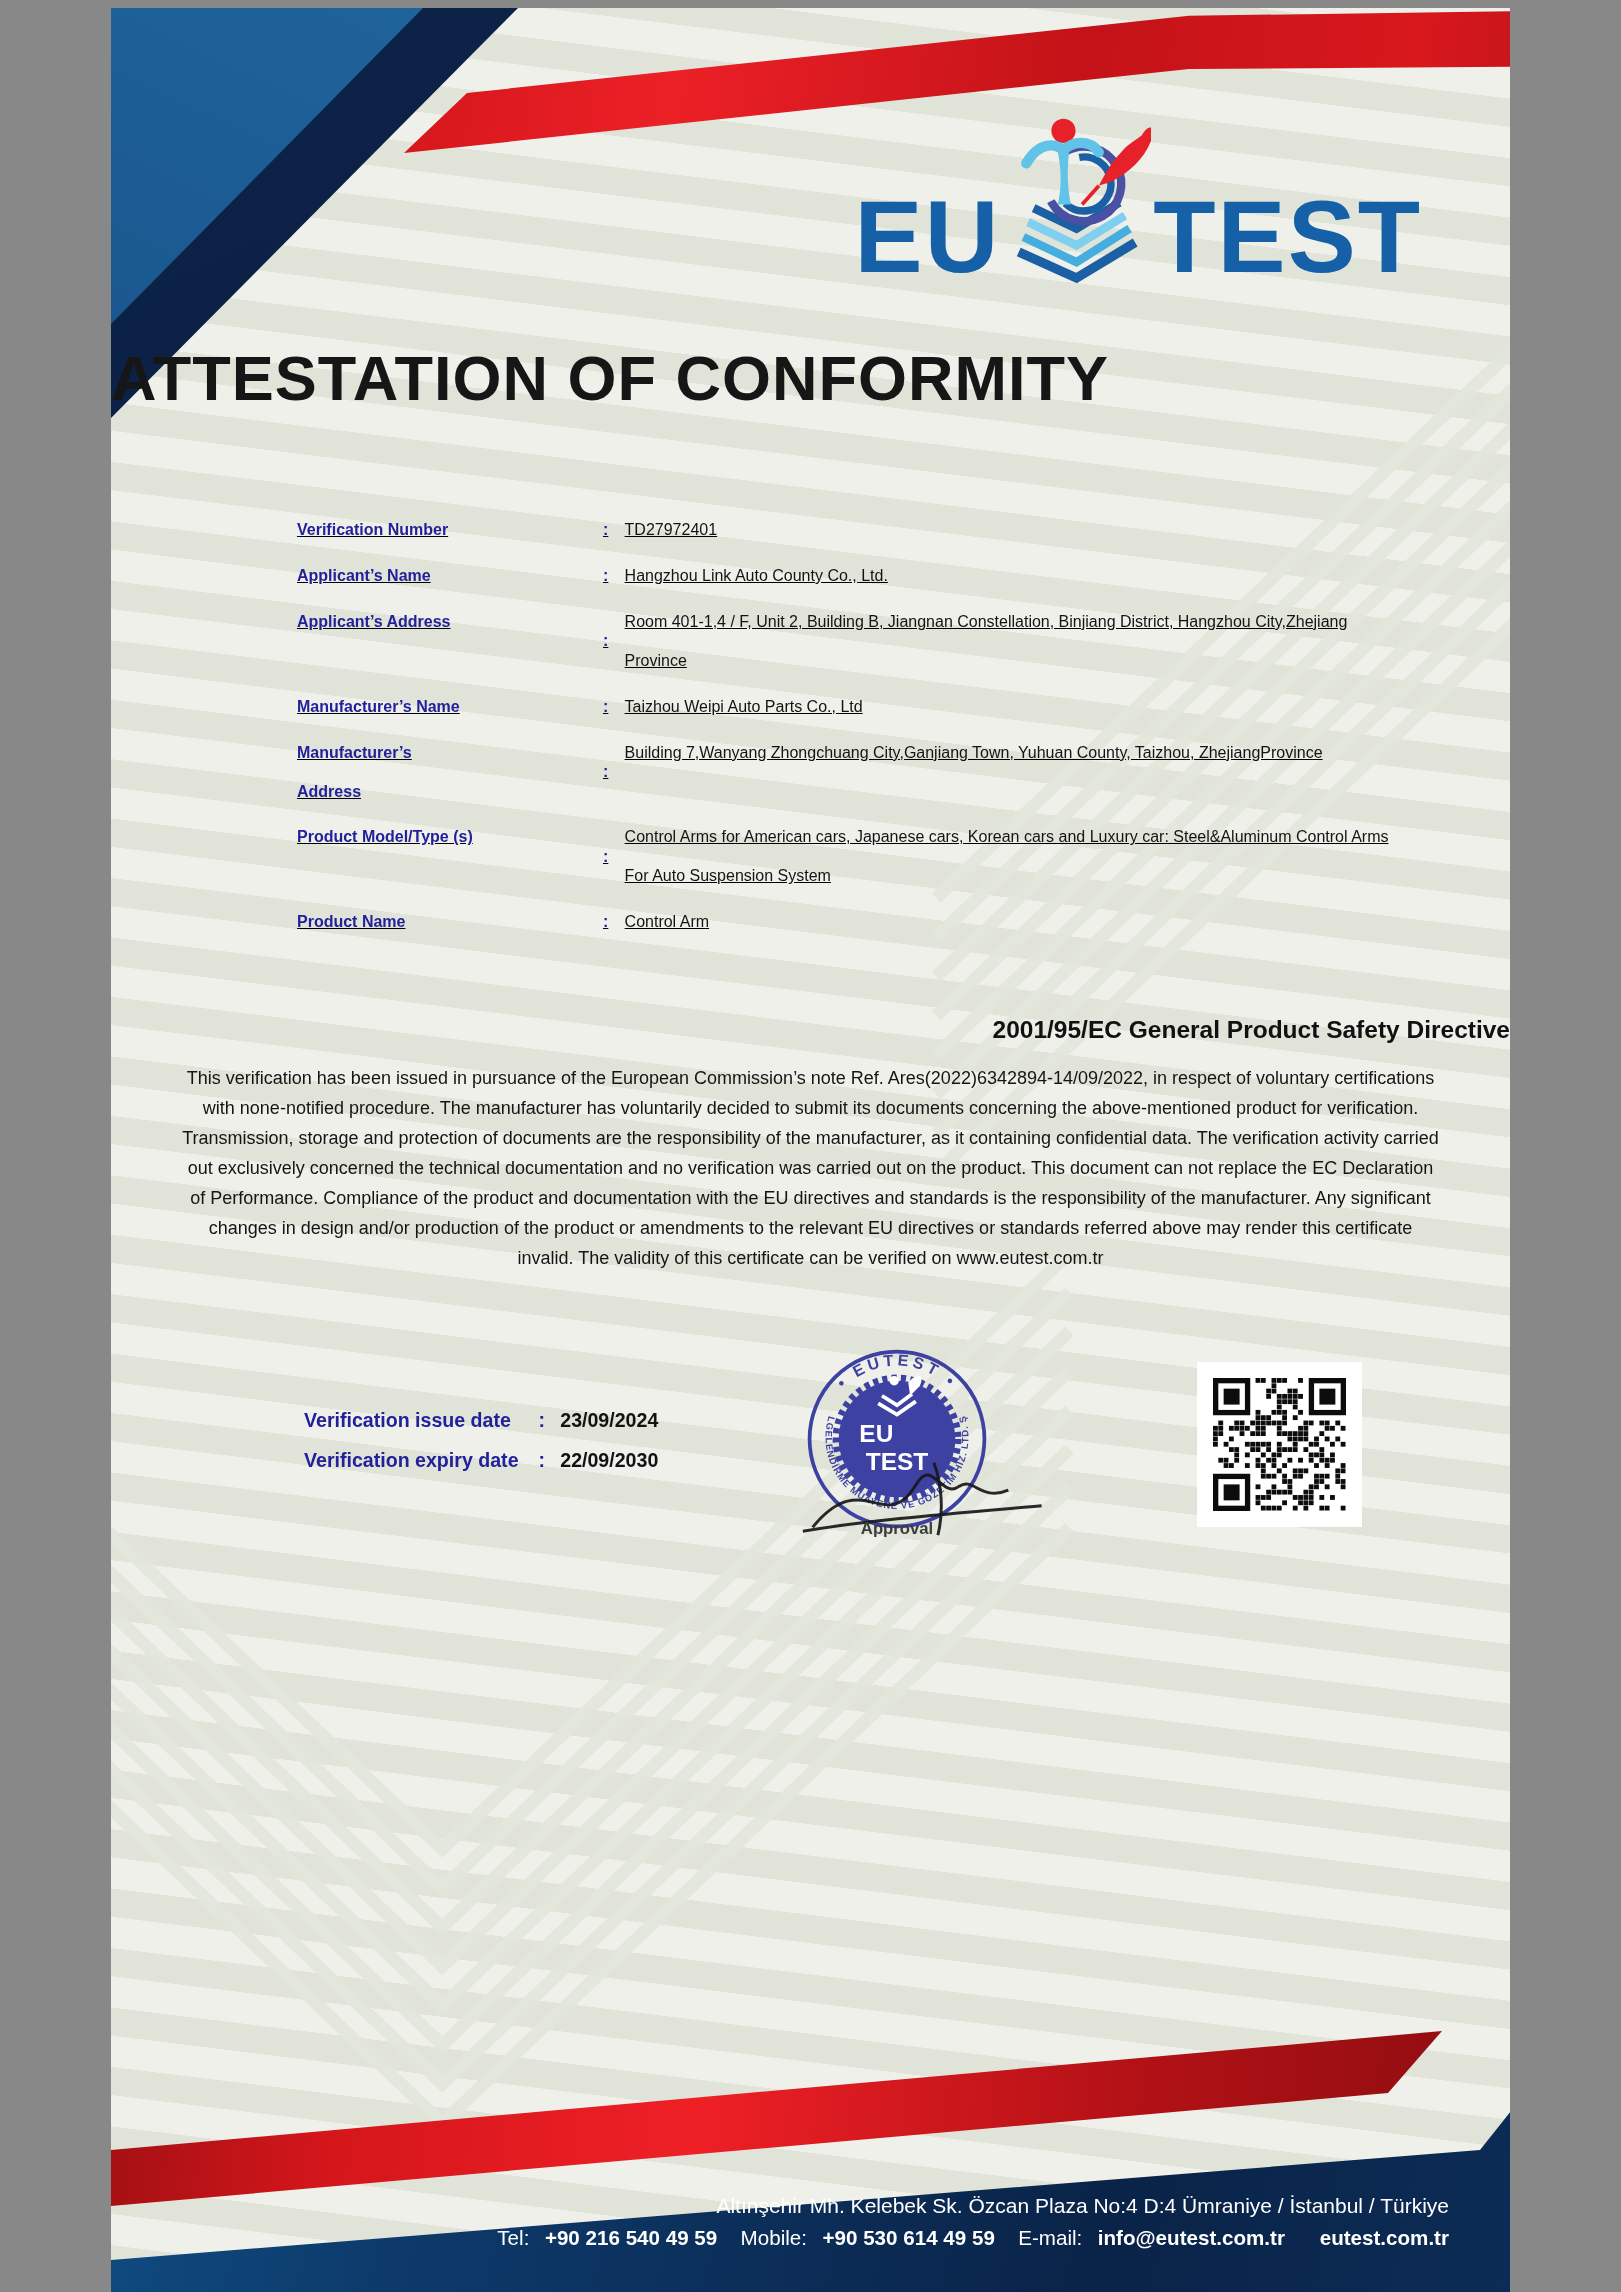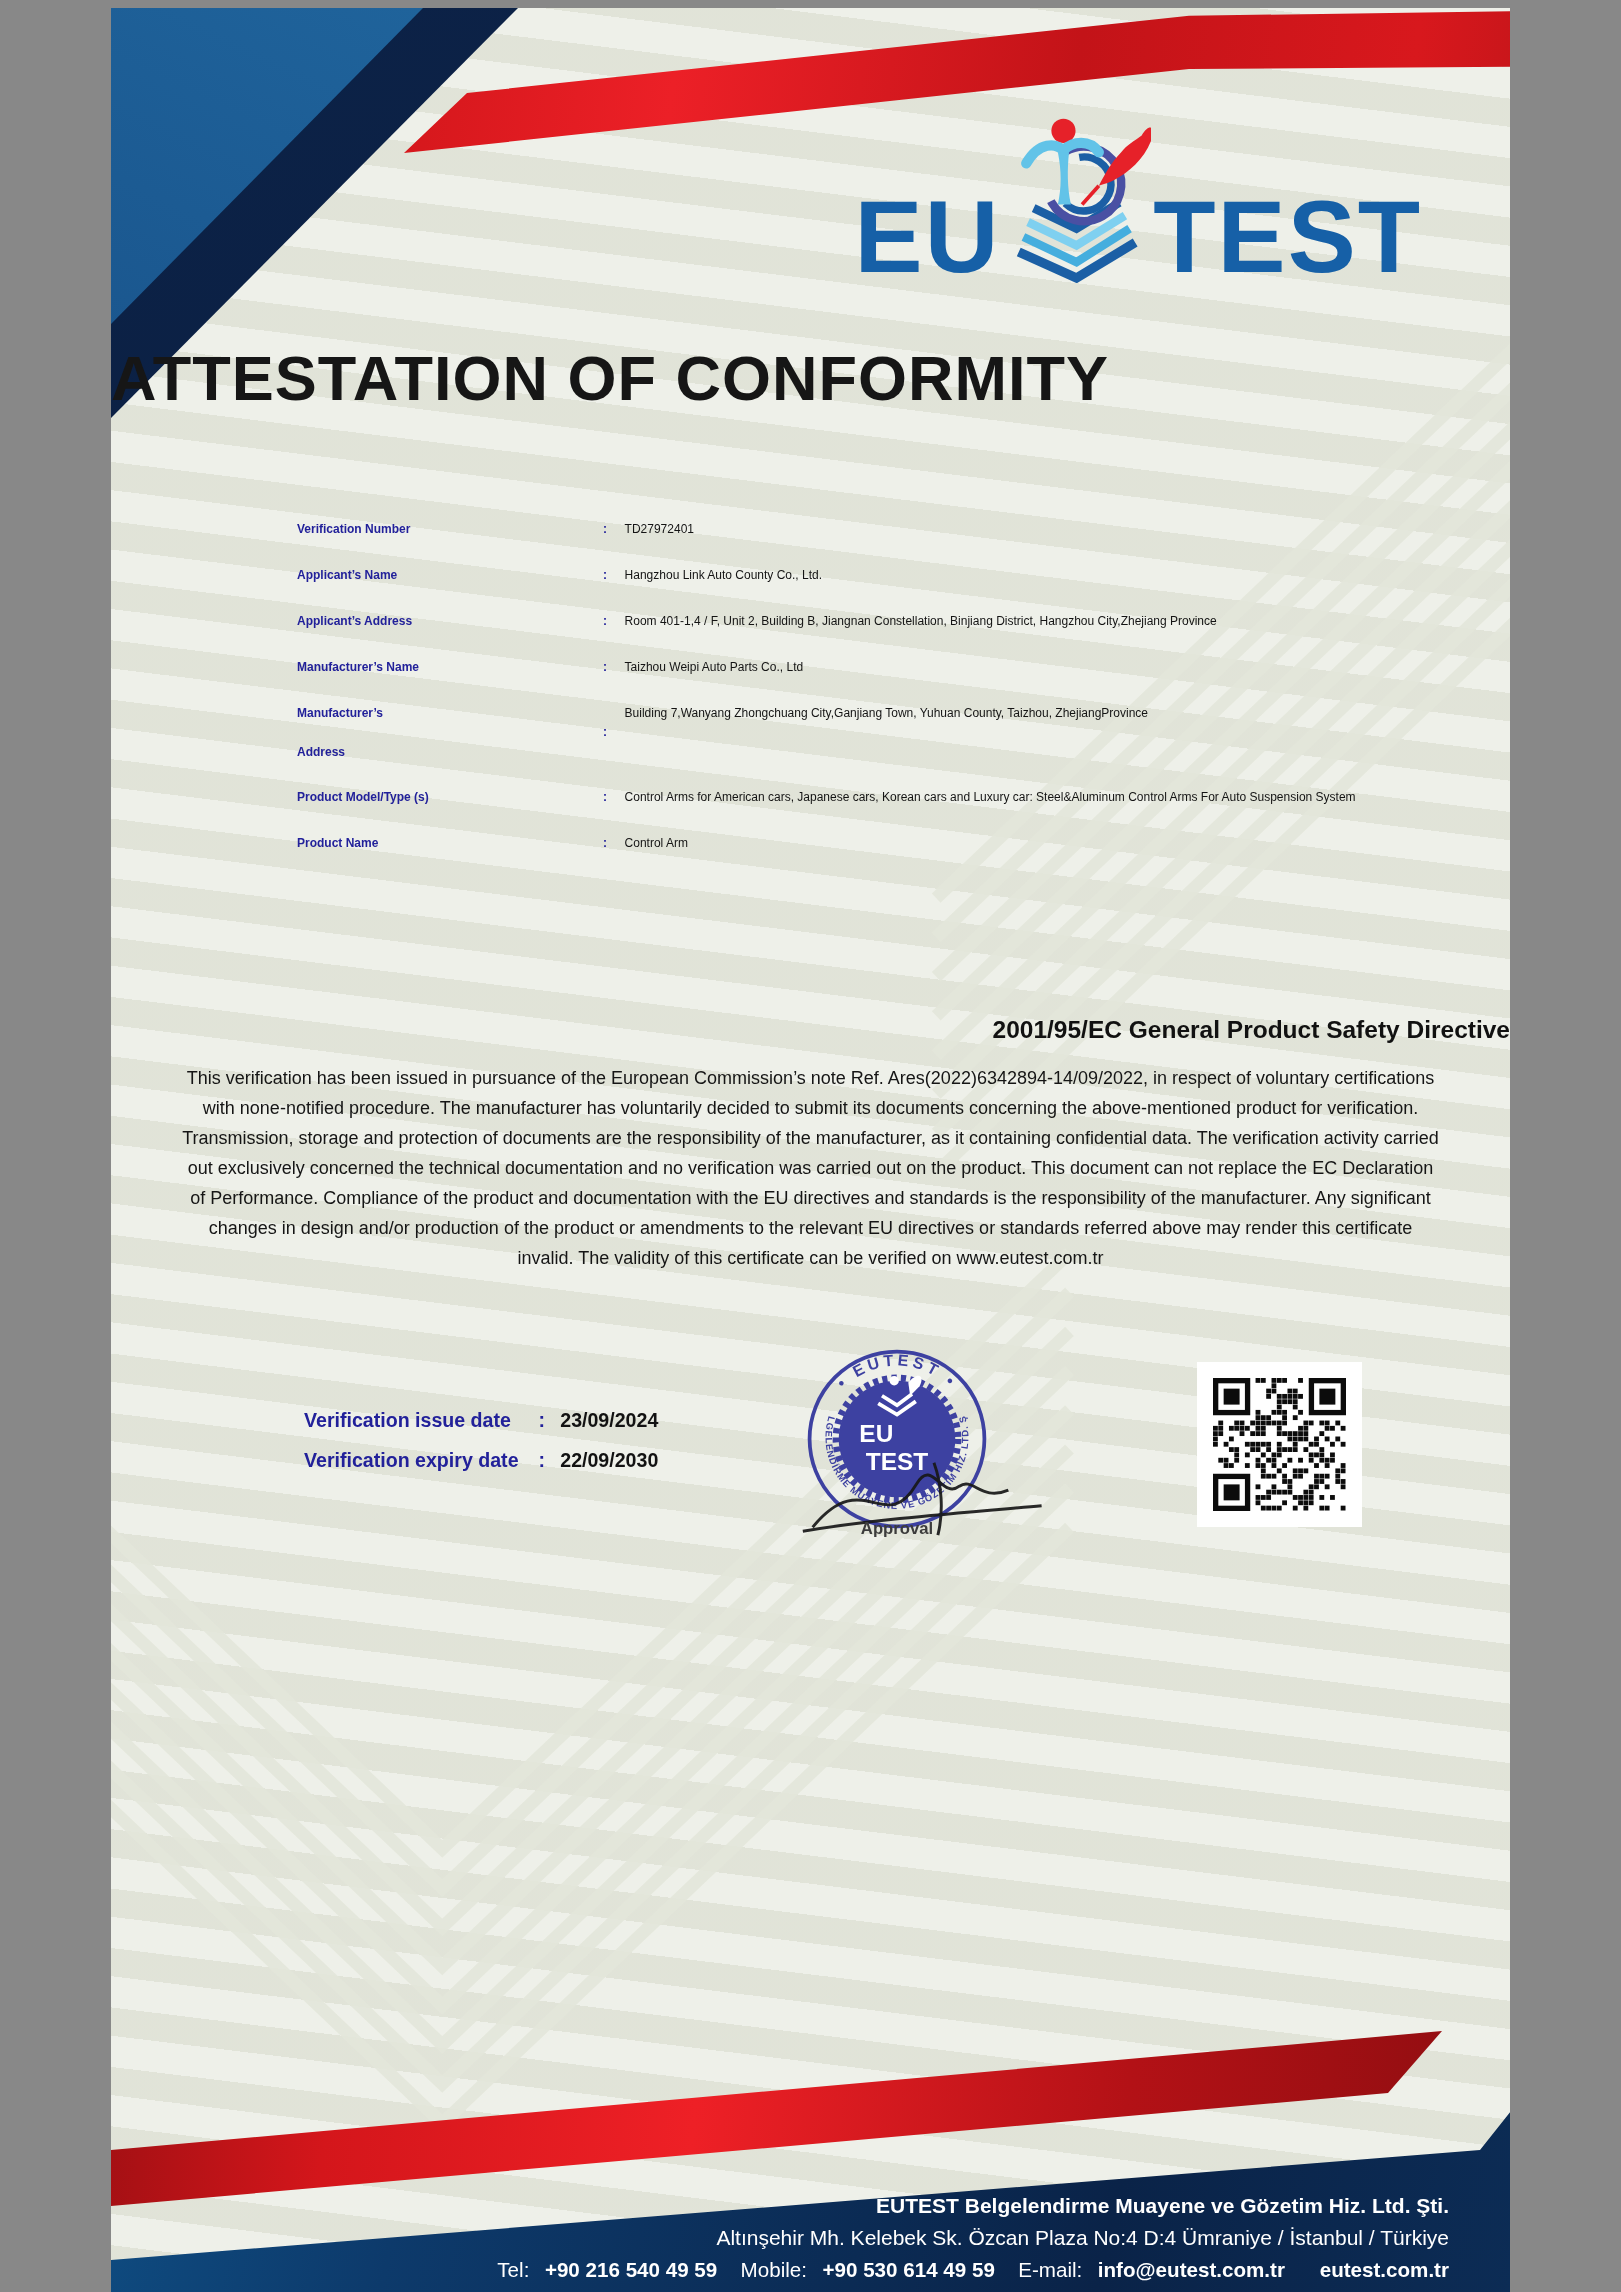--- a/index.html
+++ b/index.html
@@ -27,21 +27,21 @@
   
   .logo{top:102px;right:88px;display:flex;align-items:flex-end;}
   .logo .word{font-size:102px;font-weight:700;color:#1660a7;letter-spacing:2px;line-height:.78;}
   .logo svg{margin:0 2px -5.9px 2px;}
   
   .title{top:334px;left:0;right:0;text-align:left;font-size:63px;font-weight:700;
          color:#161616;letter-spacing:1px;}
   
   .fields{top:502px;left:186px;width:1127px;}
   .frow{display:grid;grid-template-columns:306px 21.6px 774px;margin-bottom:6.9px;
-        font-size:12px;line-height:39px;}
+        font-size:16px;line-height:39px;text-decoration:underline;}
   .flabel{color:#22219a;font-weight:700;white-space:pre-line;}
   .fcolon{color:#22219a;font-weight:700;align-self:center;}
   .fcolon::before{content:":";}
   .fvalue{color:#141414;}
   
   .dir-heading{top:1008px;left:0;right:0;text-align:right;font-size:24.5px;font-weight:700;color:#111;}
   .dir-body{top:1055px;left:50%;transform:translateX(-50%);width:1264px;text-align:center;
             font-size:18px;line-height:30px;color:#151515;}
   
   .dates{top:1392px;left:193px;font-size:19.6px;line-height:40px;}
@@ -421,21 +421,20 @@
           <rect x="81.0" y="129.6" width="4.9" height="4.9"></rect>
           <rect x="91.8" y="129.6" width="4.9" height="4.9"></rect>
           <rect x="108.0" y="129.6" width="4.9" height="4.9"></rect>
           <rect x="113.4" y="129.6" width="4.9" height="4.9"></rect>
           <rect x="129.6" y="129.6" width="4.9" height="4.9"></rect>
         </g>
     </svg>
   </div>
 
   <div class="abs footer-text">
-    <div class="ft1">EUTEST Belgelendirme Muayene ve Gözetim Hiz. Ltd. Şti.</div>
     <div class="ft2">Altınşehir Mh. Kelebek Sk. Özcan Plaza No:4 D:4 Ümraniye / İstanbul / Türkiye</div>
     <div class="ft3">
       <span class="lbl">Tel:</span>
       <span class="strong gap-s">+90 216 540 49 59</span>
       <span class="lbl gap-m">Mobile:</span>
       <span class="strong gap-s">+90 530 614 49 59</span>
       <span class="lbl gap-m">E-mail:</span>
       <span class="strong gap-s">info@eutest.com.tr</span>
       <span class="strong gap-l">eutest.com.tr</span>
     </div>

